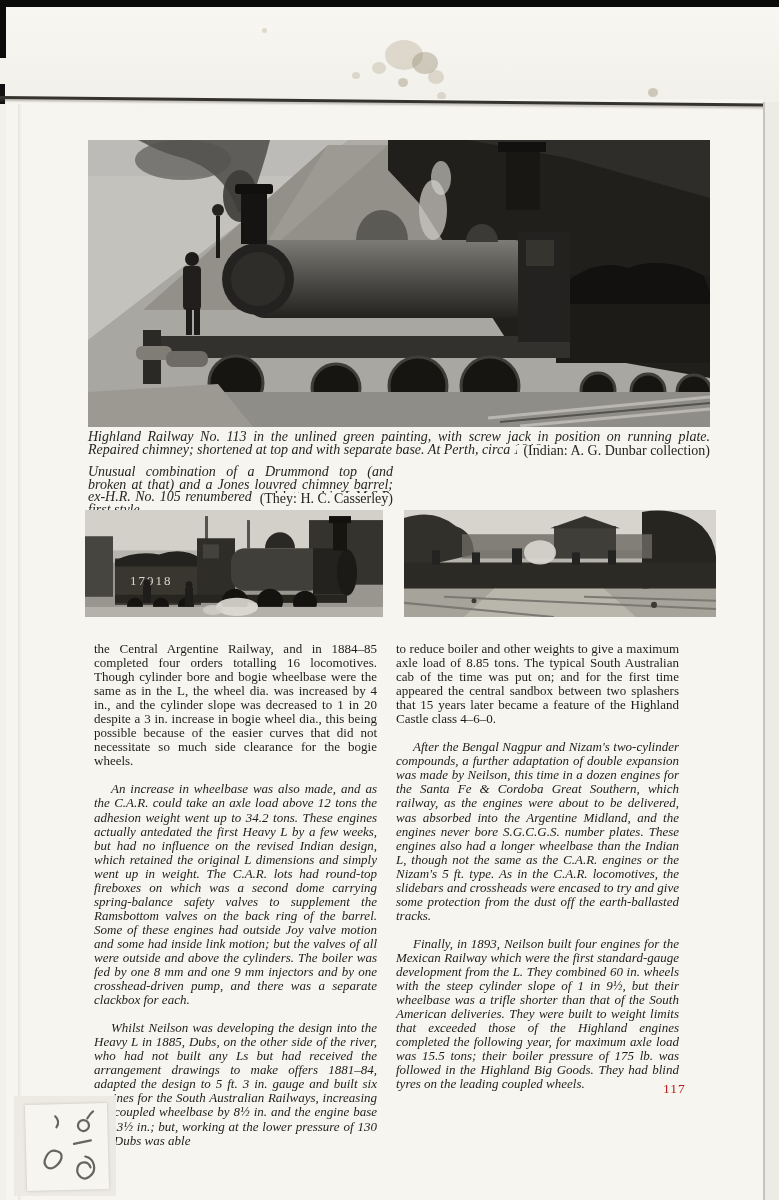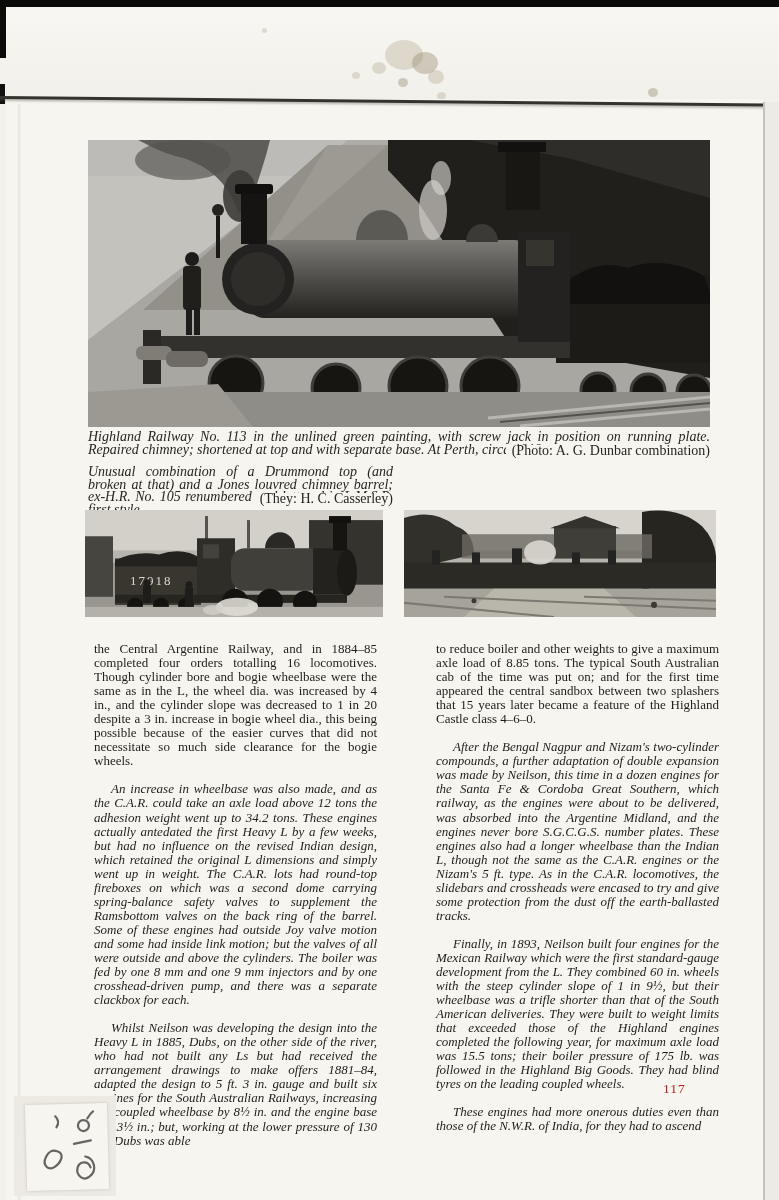--- a/index.html
+++ b/index.html
@@ -39,21 +39,21 @@
   .caption .cap-credit { position:absolute; right:0; bottom:0; font-style:normal;
                          background:#f7f5ef; padding-left:6px; white-space:nowrap; }
   .caption-main  { left:88px;  top:431px; width:622px; height:27px; }
   .caption-left  { left:88px;  top:466px; width:305px; height:40px; }
   .caption-right { left:404px; top:466px; width:310px; height:40px; }
 
   
   .column { position:absolute; top:628px; width:311px; font-size:13px; line-height:14.05px;
             color:#1d1d1a; text-align:justify; }
   .column-left  { left:80px; }
-  .column-right { left:422px; }
+  .column-right { left:382px; }
   .para { margin:14px; }
   .para.indent { text-indent:17px;font-style:italic; }
 
   .page-number { position:absolute; left:663px; top:1081px; font-size:13.5px; color:#b91c1c;
                  letter-spacing:1px; }
 
   
   .sticker-zone { position:absolute; left:14px; top:1096px; width:102px; height:100px;
                   background:#eceae3; }
   .sticker { position:absolute; left:26px; top:1104px; width:82px; height:86px;
@@ -147,21 +147,21 @@
       <g stroke="#b9b7b0" stroke-width="3">
         <line x1="400" y1="278" x2="622" y2="257"></line>
         <line x1="432" y1="286" x2="622" y2="269"></line>
       </g>
       <line x1="412" y1="282" x2="622" y2="263" stroke="#54524d" stroke-width="2"></line>
     </svg>
   </div>
 
   <div class="caption caption-main">
     <span class="cap-text">Highland Railway No. 113 in the unlined green painting, with screw jack in position on running plate. Repaired chimney; shortened at top and with separate base. At Perth, circa 1919.</span>
-    <span class="cap-credit">(Photo: A. G. Dunbar combination)</span>
+    <span class="cap-credit">(Indian: A. G. Dunbar collection)</span>
   </div>
 
   <div class="caption caption-left">
     <span class="cap-text">Unusual combination of a Drummond top (and broken at that) and a Jones louvred chimney barrel; ex-H.R. No. 105 renumbered and lettered in L.M.S.R. first style.</span>
     <span class="cap-credit">(They: H. C. Casserley)</span>
   </div>
 
   <div class="photo photo-left">
     <svg viewBox="0 0 298 106" preserveAspectRatio="none">
       <rect width="298" height="106" fill="#98968f"></rect>
@@ -235,21 +235,20 @@
 
   <div class="column column-left">
       <p class="para">the Central Argentine Railway, and in 1884–85 completed four orders totalling 16 locomotives. Though cylinder bore and bogie wheelbase were the same as in the L, the wheel dia. was increased by 4 in., and the cylinder slope was decreased to 1 in 20 despite a 3 in. increase in bogie wheel dia., this being possible because of the easier curves that did not necessitate so much side clearance for the bogie wheels.</p>
       <p class="para indent">An increase in wheelbase was also made, and as the C.A.R. could take an axle load above 12 tons the adhesion weight went up to 34.2 tons. These engines actually antedated the first Heavy L by a few weeks, but had no influence on the revised Indian design, which retained the original L dimensions and simply went up in weight. The C.A.R. lots had round-top fireboxes on which was a second dome carrying spring-balance safety valves to supplement the Ramsbottom valves on the back ring of the barrel. Some of these engines had outside Joy valve motion and some had inside link motion; but the valves of all were outside and above the cylinders. The boiler was fed by one 8 mm and one 9 mm injectors and by one crosshead-driven pump, and there was a separate clackbox for each.</p>
       <p class="para indent">Whilst Neilson was developing the design into the Heavy L in 1885, Dubs, on the other side of the river, who had not built any Ls but had received the arrangement drawings to make offers 1881–84, adapted the design to 5 ft. 3 in. gauge and built six engines for the South Australian Railways, increasing the coupled wheelbase by 8½ in. and the engine base by 13½ in.; but, working at the lower pressure of 130 lb., Dubs was able</p>
     </div>
   <div class="column column-right">
       <p class="para">to reduce boiler and other weights to give a maximum axle load of 8.85 tons. The typical South Australian cab of the time was put on; and for the first time appeared the central sandbox between two splashers that 15 years later became a feature of the Highland Castle class 4–6–0.</p>
       <p class="para indent">After the Bengal Nagpur and Nizam's two-cylinder compounds, a further adaptation of double expansion was made by Neilson, this time in a dozen engines for the Santa Fe &amp; Cordoba Great Southern, which railway, as the engines were about to be delivered, was absorbed into the Argentine Midland, and the engines never bore S.G.C.G.S. number plates. These engines also had a longer wheelbase than the Indian L, though not the same as the C.A.R. engines or the Nizam's 5 ft. type. As in the C.A.R. locomotives, the slidebars and crossheads were encased to try and give some protection from the dust off the earth-ballasted tracks.</p>
       <p class="para indent">Finally, in 1893, Neilson built four engines for the Mexican Railway which were the first standard-gauge development from the L. They combined 60 in. wheels with the steep cylinder slope of 1 in 9½, but their wheelbase was a trifle shorter than that of the South American deliveries. They were built to weight limits that exceeded those of the Highland engines completed the following year, for maximum axle load was 15.5 tons; their boiler pressure of 175 lb. was followed in the Highland Big Goods. They had blind tyres on the leading coupled wheels.</p>
-      <p class="para indent">These engines had more onerous duties even than those of the N.W.R. of India, for they had to ascend</p>
     </div>
 
   <div class="page-number">117</div>
 
   <div class="sticker-zone"></div>
   <div class="sticker">
     <svg viewBox="0 0 82 86" aria-label="B' -10 @">
       <g fill="none" stroke="#4b4b48" stroke-width="2.2" stroke-linecap="round" opacity="0.85">
         <path d="M30,12 q5,5 1,11"></path>
         <path d="M20,52 c-5,9 2,15 9,10 c7,-5 9,-13 2,-15 c-5,-2 -9,1 -11,5"></path>

